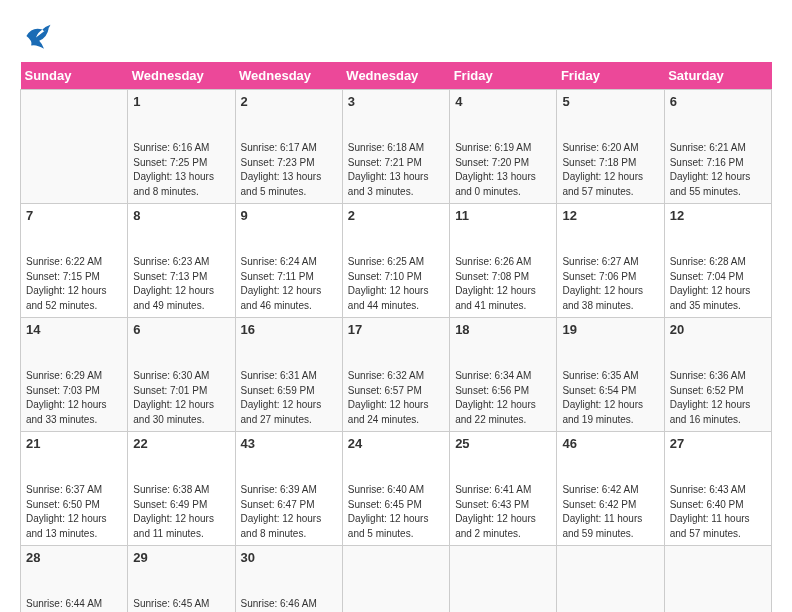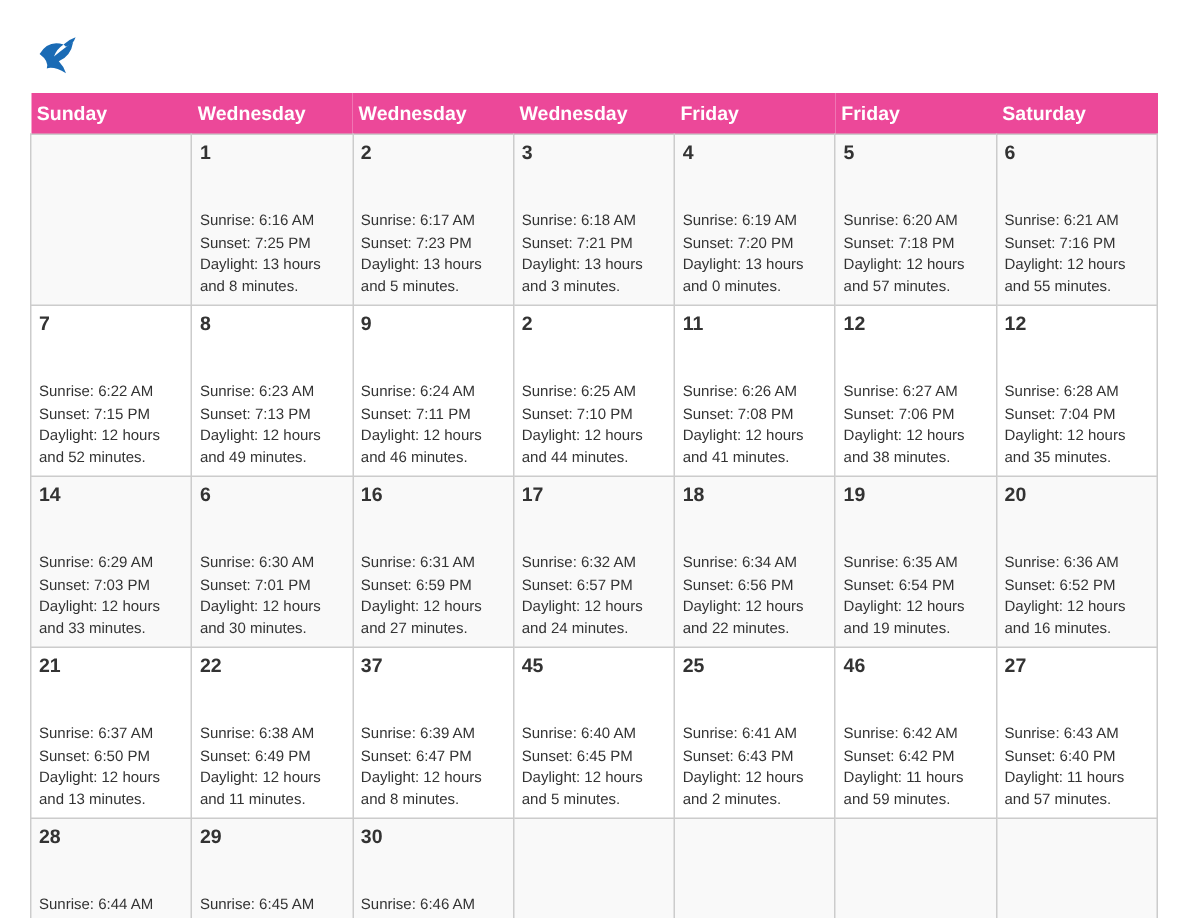--- a/index.html
+++ b/index.html
@@ -203,25 +203,25 @@
       <tr>
         <td>
           <div class="day-num">21</div>
           <div class="day-info">Sunrise: 6:37 AM<br>Sunset: 6:50 PM<br>Daylight: 12 hours<br>and 13 minutes.</div>
         </td>
         <td>
           <div class="day-num">22</div>
           <div class="day-info">Sunrise: 6:38 AM<br>Sunset: 6:49 PM<br>Daylight: 12 hours<br>and 11 minutes.</div>
         </td>
         <td>
-          <div class="day-num">37</div>
+          <div class="day-num">43</div>
           <div class="day-info">Sunrise: 6:39 AM<br>Sunset: 6:47 PM<br>Daylight: 12 hours<br>and 8 minutes.</div>
         </td>
         <td>
-          <div class="day-num">45</div>
+          <div class="day-num">24</div>
           <div class="day-info">Sunrise: 6:40 AM<br>Sunset: 6:45 PM<br>Daylight: 12 hours<br>and 5 minutes.</div>
         </td>
         <td>
           <div class="day-num">25</div>
           <div class="day-info">Sunrise: 6:41 AM<br>Sunset: 6:43 PM<br>Daylight: 12 hours<br>and 2 minutes.</div>
         </td>
         <td>
           <div class="day-num">46</div>
           <div class="day-info">Sunrise: 6:42 AM<br>Sunset: 6:42 PM<br>Daylight: 11 hours<br>and 59 minutes.</div>
         </td>

